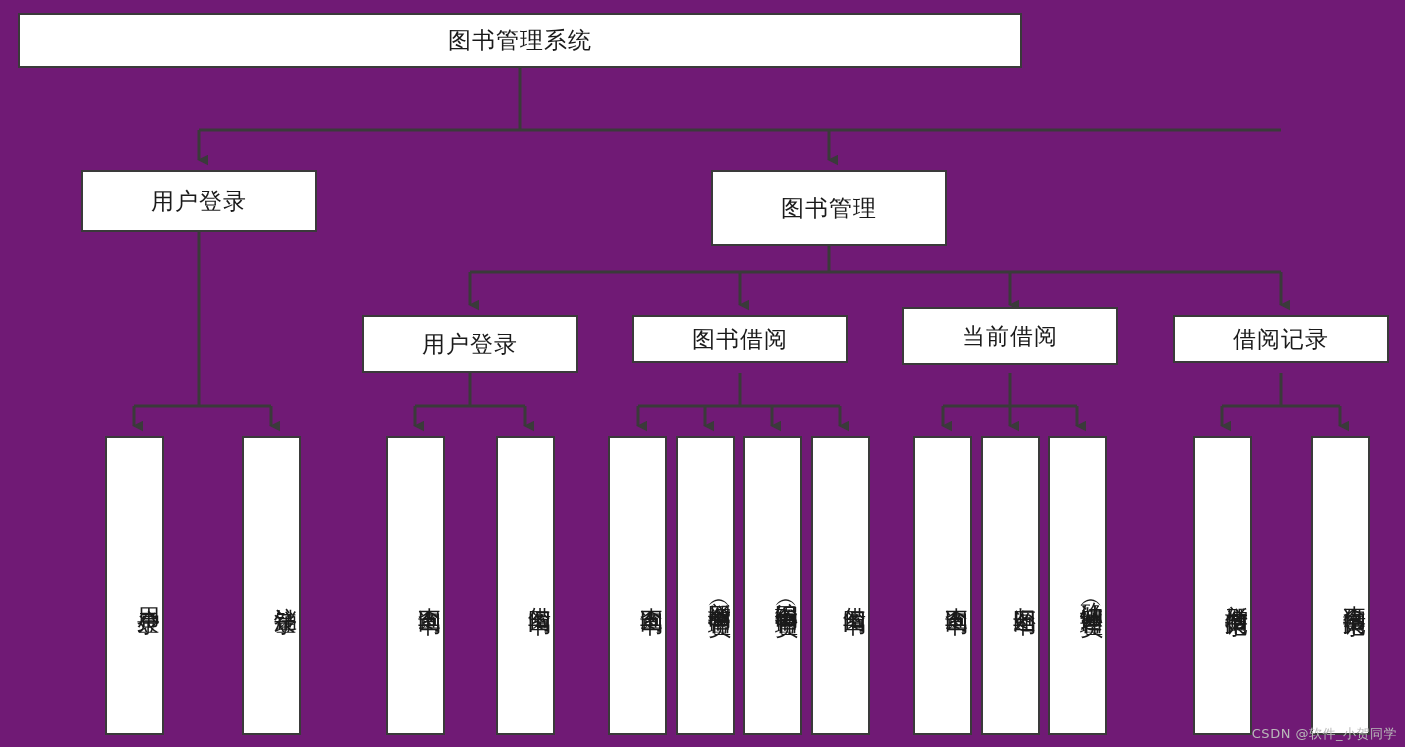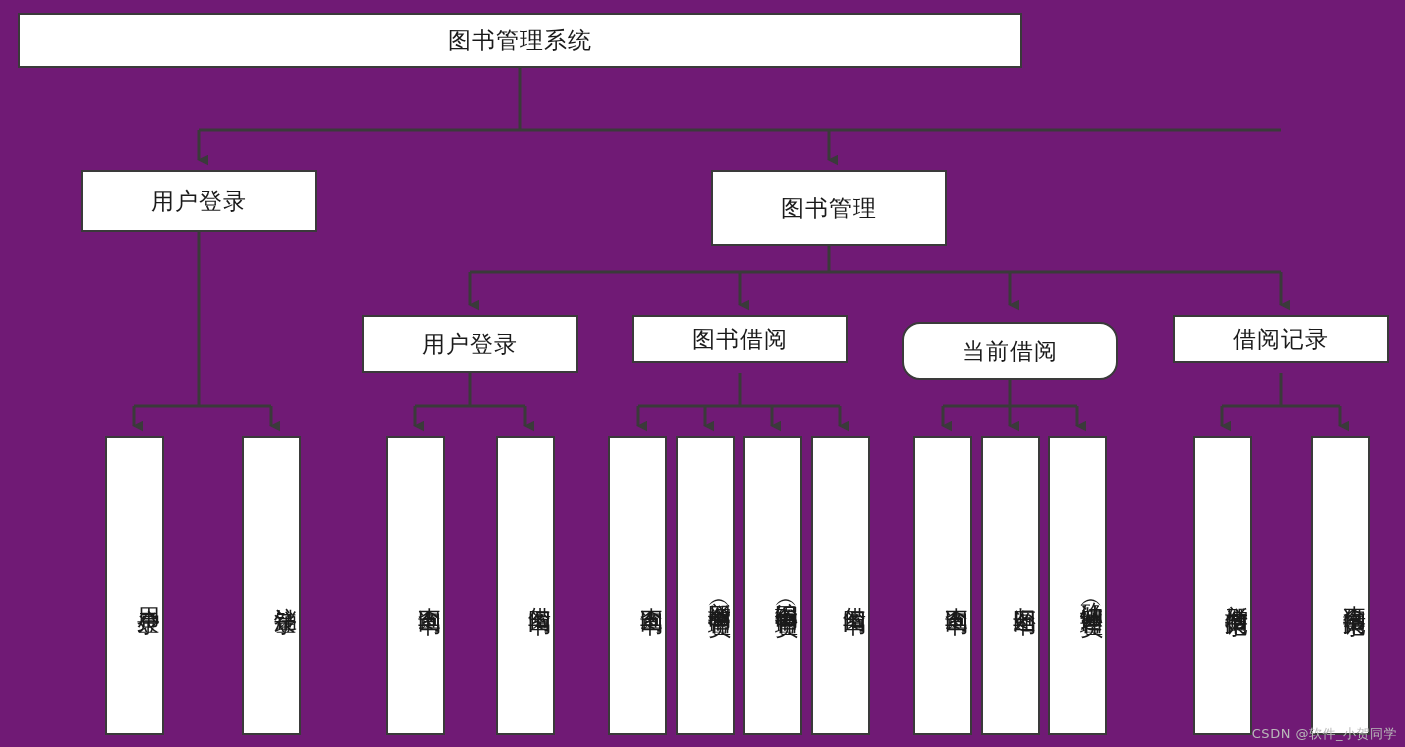--- a/index.html
+++ b/index.html
@@ -130,21 +130,21 @@
   <div class="node horiz" style="left:711px; top:170px; width:236px; height:76px;">
     <span>图书管理</span>
   </div>
 
   <div class="node horiz" style="left:362px; top:315px; width:216px; height:58px;">
     <span>用户登录</span>
   </div>
   <div class="node horiz" style="left:632px; top:315px; width:216px; height:48px;">
     <span>图书借阅</span>
   </div>
-  <div class="node horiz" style="left:902px; top:322px; width:216px; height:58px;border-radius:18px;">
+  <div class="node horiz" style="left:902px; top:307px; width:216px; height:58px;">
     <span>当前借阅</span>
   </div>
   <div class="node horiz" style="left:1173px; top:315px; width:216px; height:48px;">
     <span>借阅记录</span>
   </div>
 
   <div class="node vert" style="left:105px; top:436px; width:59px; height:299px;">
     <span class="vtext">用户登录</span>
   </div>
   <div class="node vert" style="left:242px; top:436px; width:59px; height:299px;">

